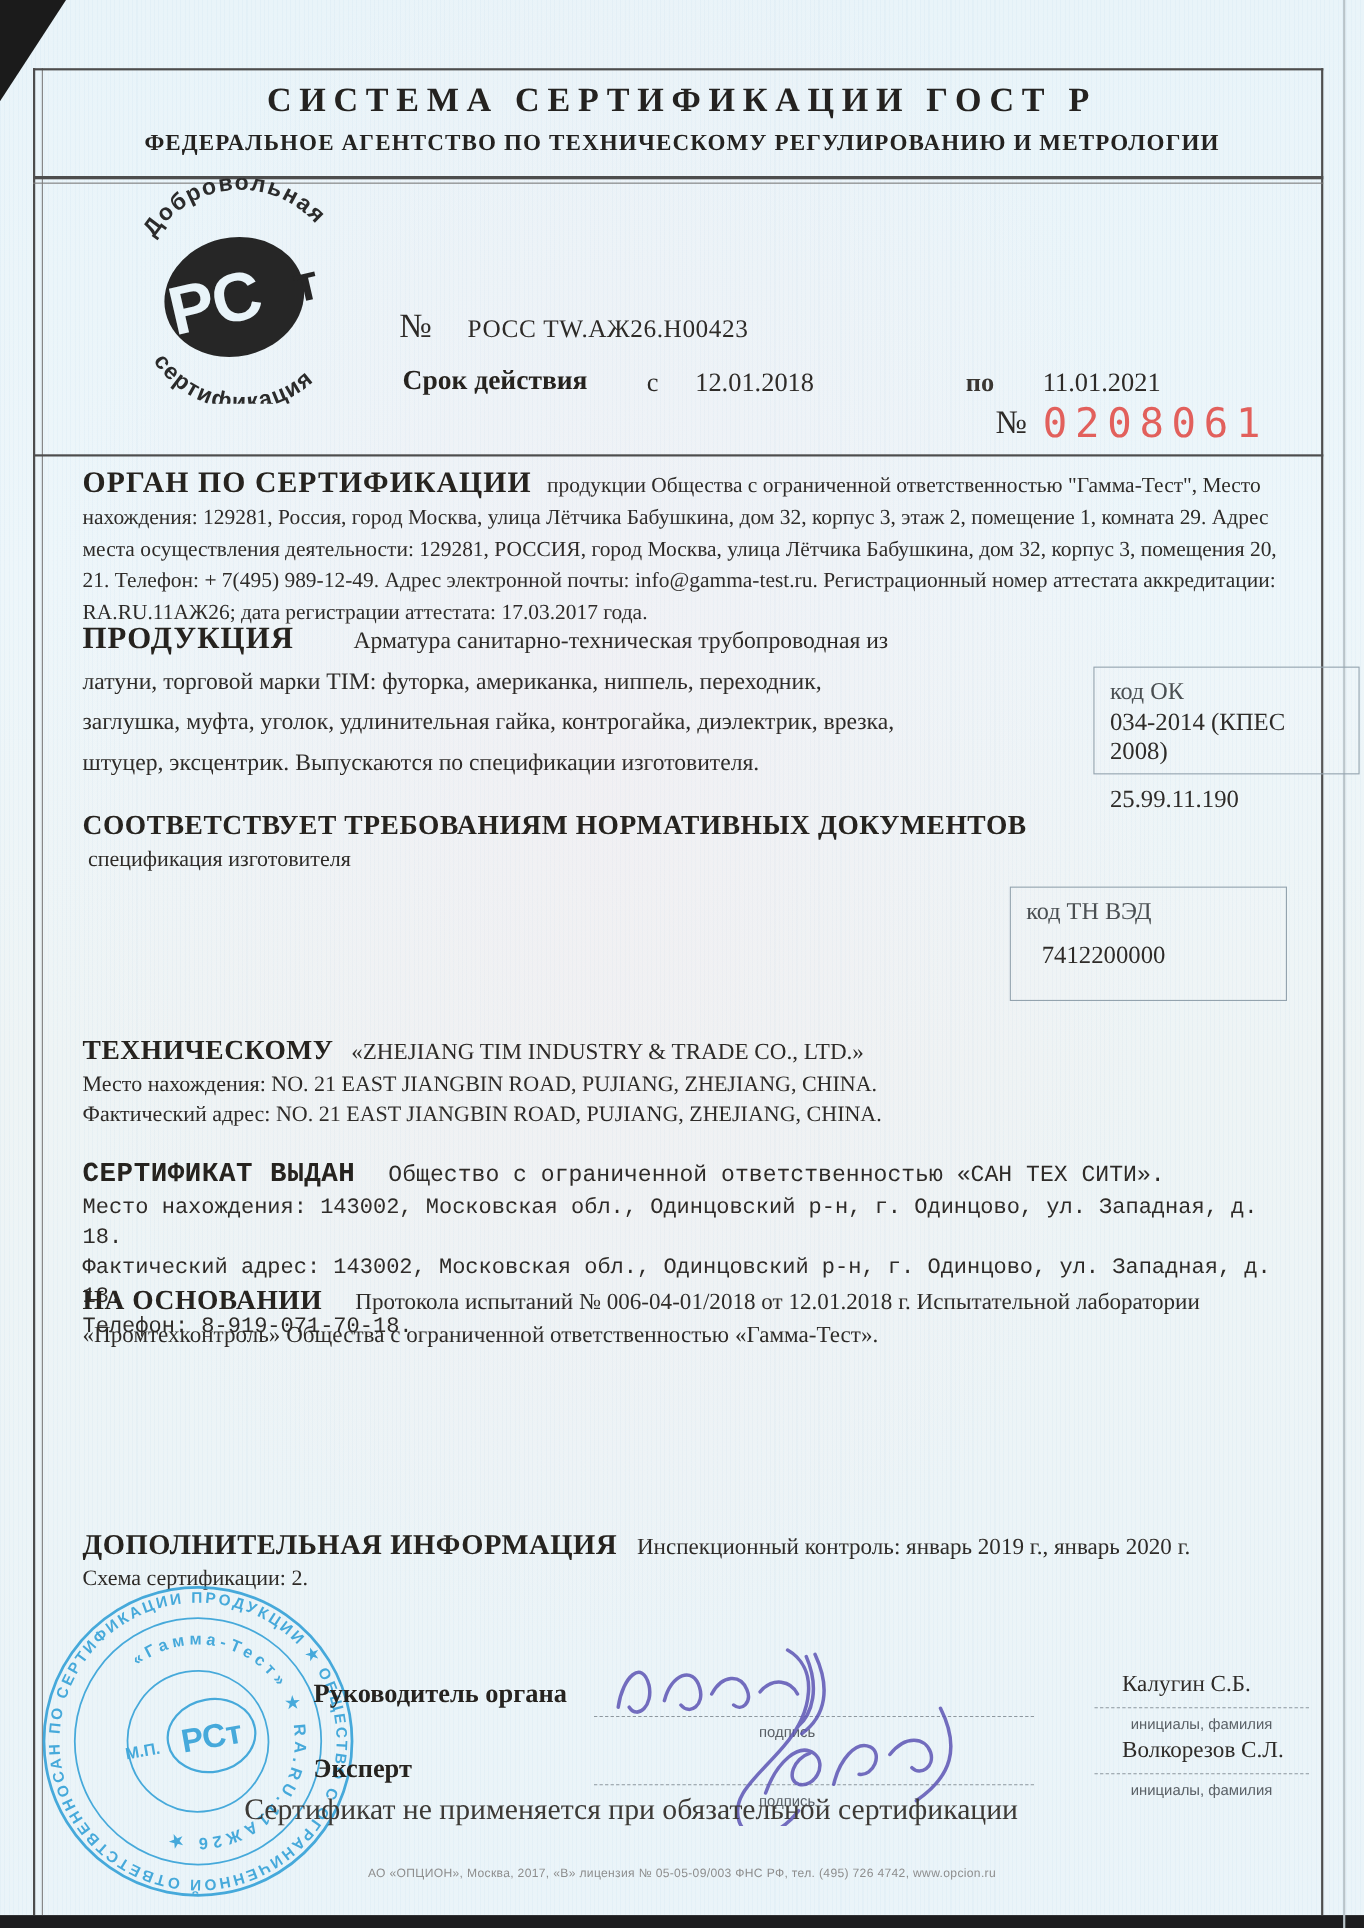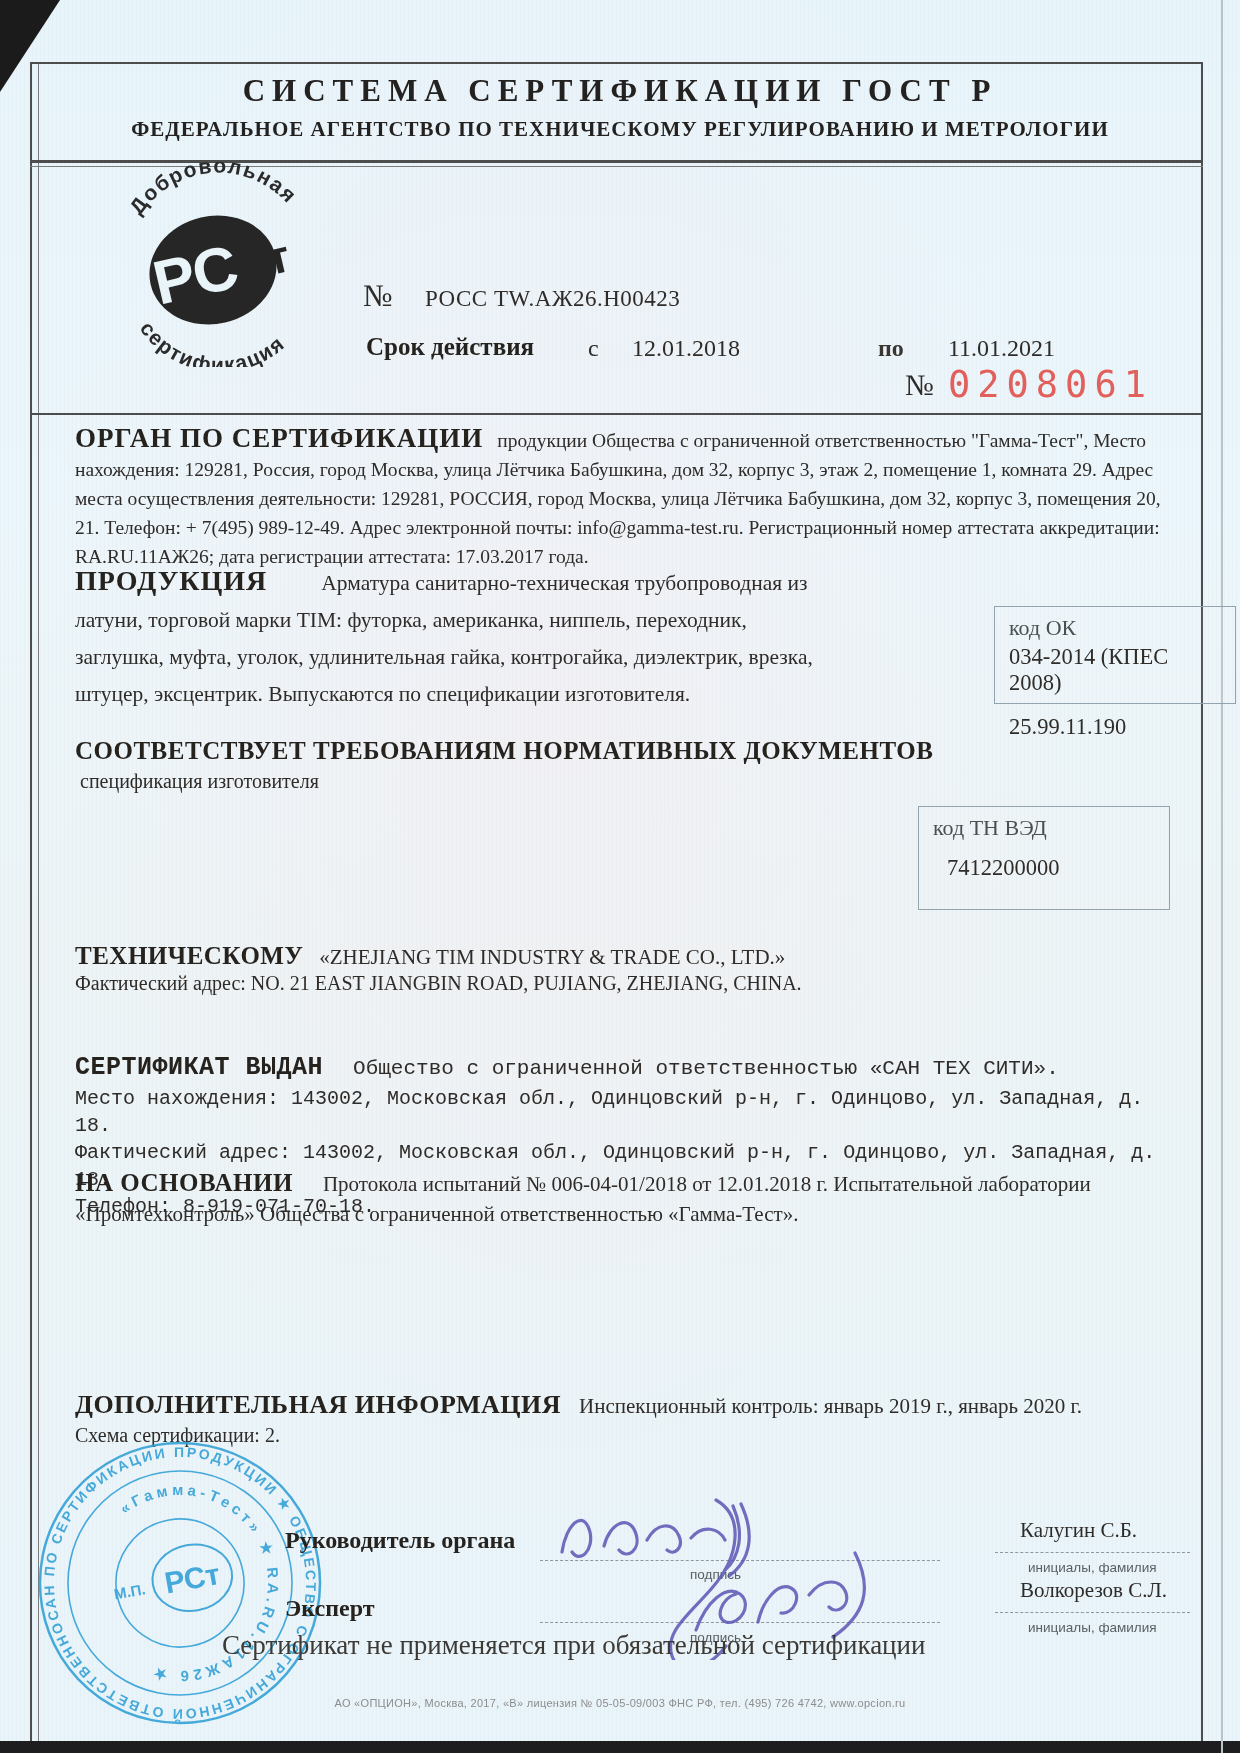--- a/index.html
+++ b/index.html
@@ -104,20 +104,21 @@
   <div class="abs sec-head" style="left:75px;top:737px;">СООТВЕТСТВУЕТ ТРЕБОВАНИЯМ НОРМАТИВНЫХ ДОКУМЕНТОВ</div>
   <div class="abs" style="left:80px;top:770px;font-size:20px;">спецификация изготовителя</div>
 
   <div class="code-box" style="left:918px;top:782px;width:252px;height:104px;margin-top:24px;">
     <div class="cap">код ТН ВЭД</div>
     <div class="val" style="margin-top:14px;padding-left:14px;">7412200000</div>
   </div>
 
   <div class="abs" style="left:75px;top:942px;width:1110px;">
     <span class="lbl" style="font-size:25px;letter-spacing:0.5px;margin-right:16px;">ТЕХНИЧЕСКОМУ</span><span style="font-size:21px;">«ZHEJIANG TIM INDUSTRY &amp; TRADE CO., LTD.»</span>
+    <div class="small-line" style="margin-top:3px;">Место нахождения: NO. 21 EAST JIANGBIN ROAD, PUJIANG, ZHEJIANG, CHINA.</div>
     <div class="small-line">Фактический адрес: NO. 21 EAST JIANGBIN ROAD, PUJIANG, ZHEJIANG, CHINA.</div>
   </div>
 
   <div class="abs" style="left:75px;top:1053px;width:1110px;font-family:Liberation Mono, monospace;">
     <span class="lbl" style="font-size:25px;letter-spacing:0.5px;margin-right:30px;">СЕРТИФИКАТ ВЫДАН</span><span style="font-size:21px;">Общество с ограниченной ответственностью «САН ТЕХ СИТИ».</span>
     <div class="small-line" style="margin-top:3px;">Место нахождения: 143002, Московская обл., Одинцовский р-н, г. Одинцово, ул. Западная, д. 18.</div>
     <div class="small-line">Фактический адрес: 143002, Московская обл., Одинцовский р-н, г. Одинцово, ул. Западная, д. 18.</div>
     <div class="small-line">Телефон: 8-919-071-70-18.</div>
   </div>
 

